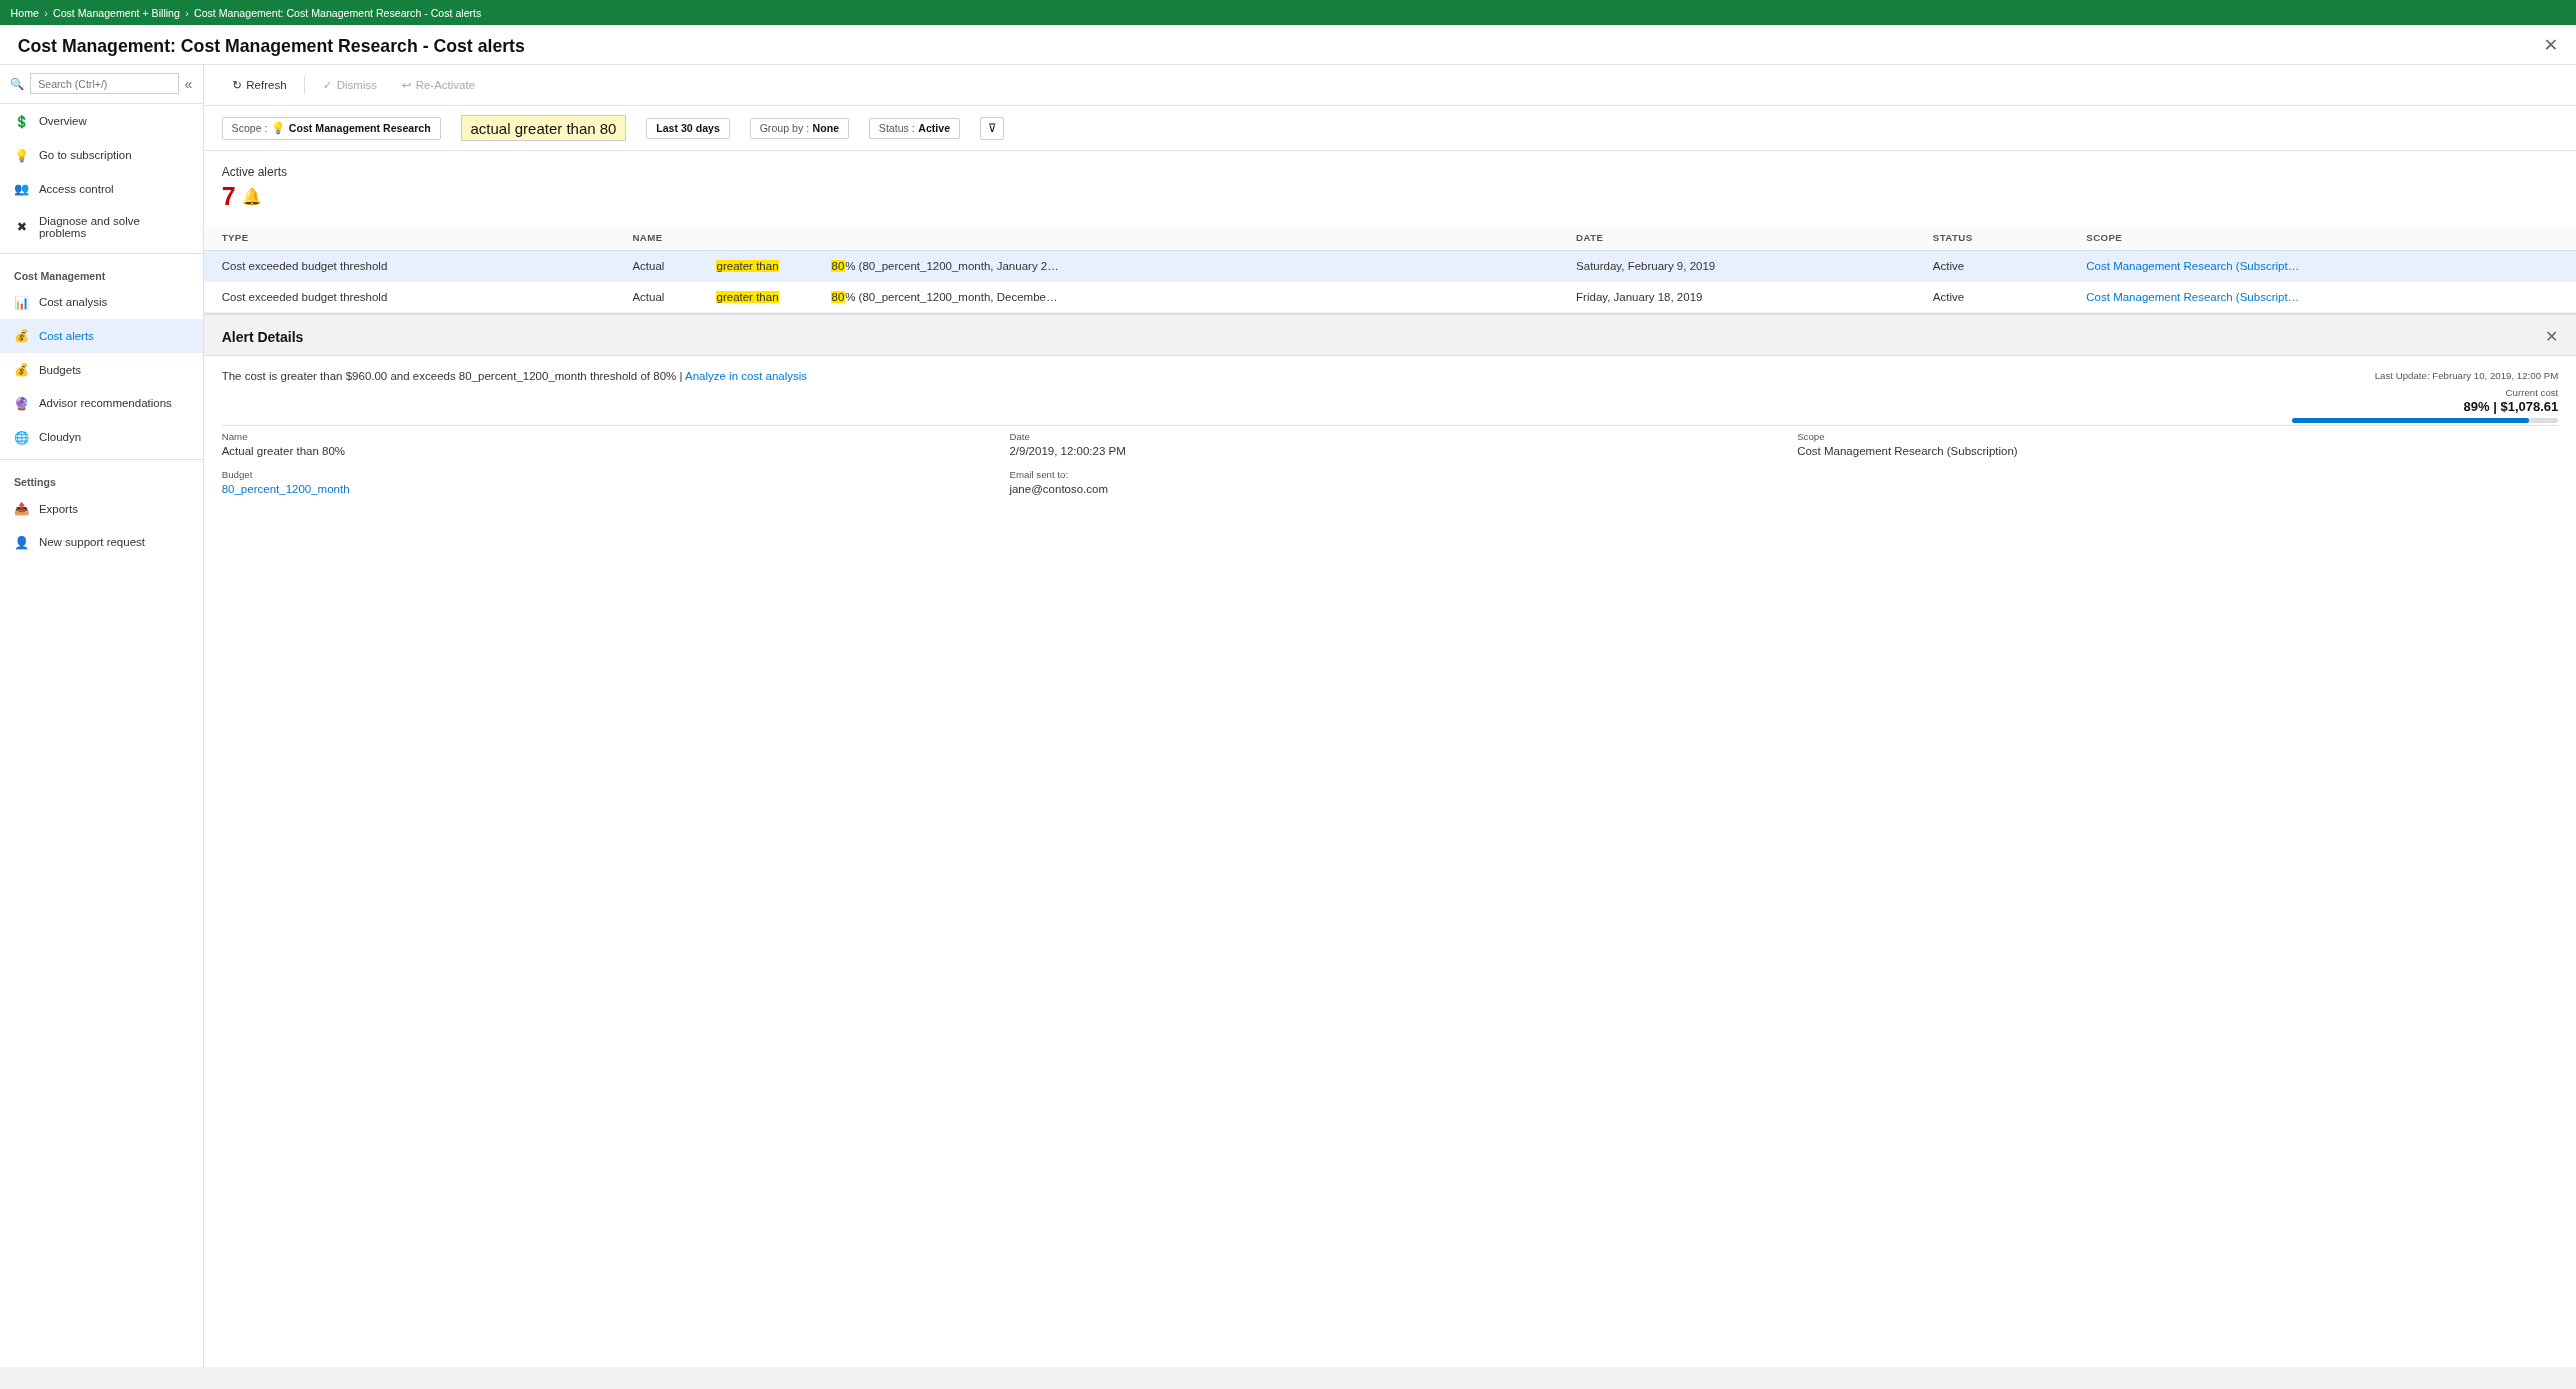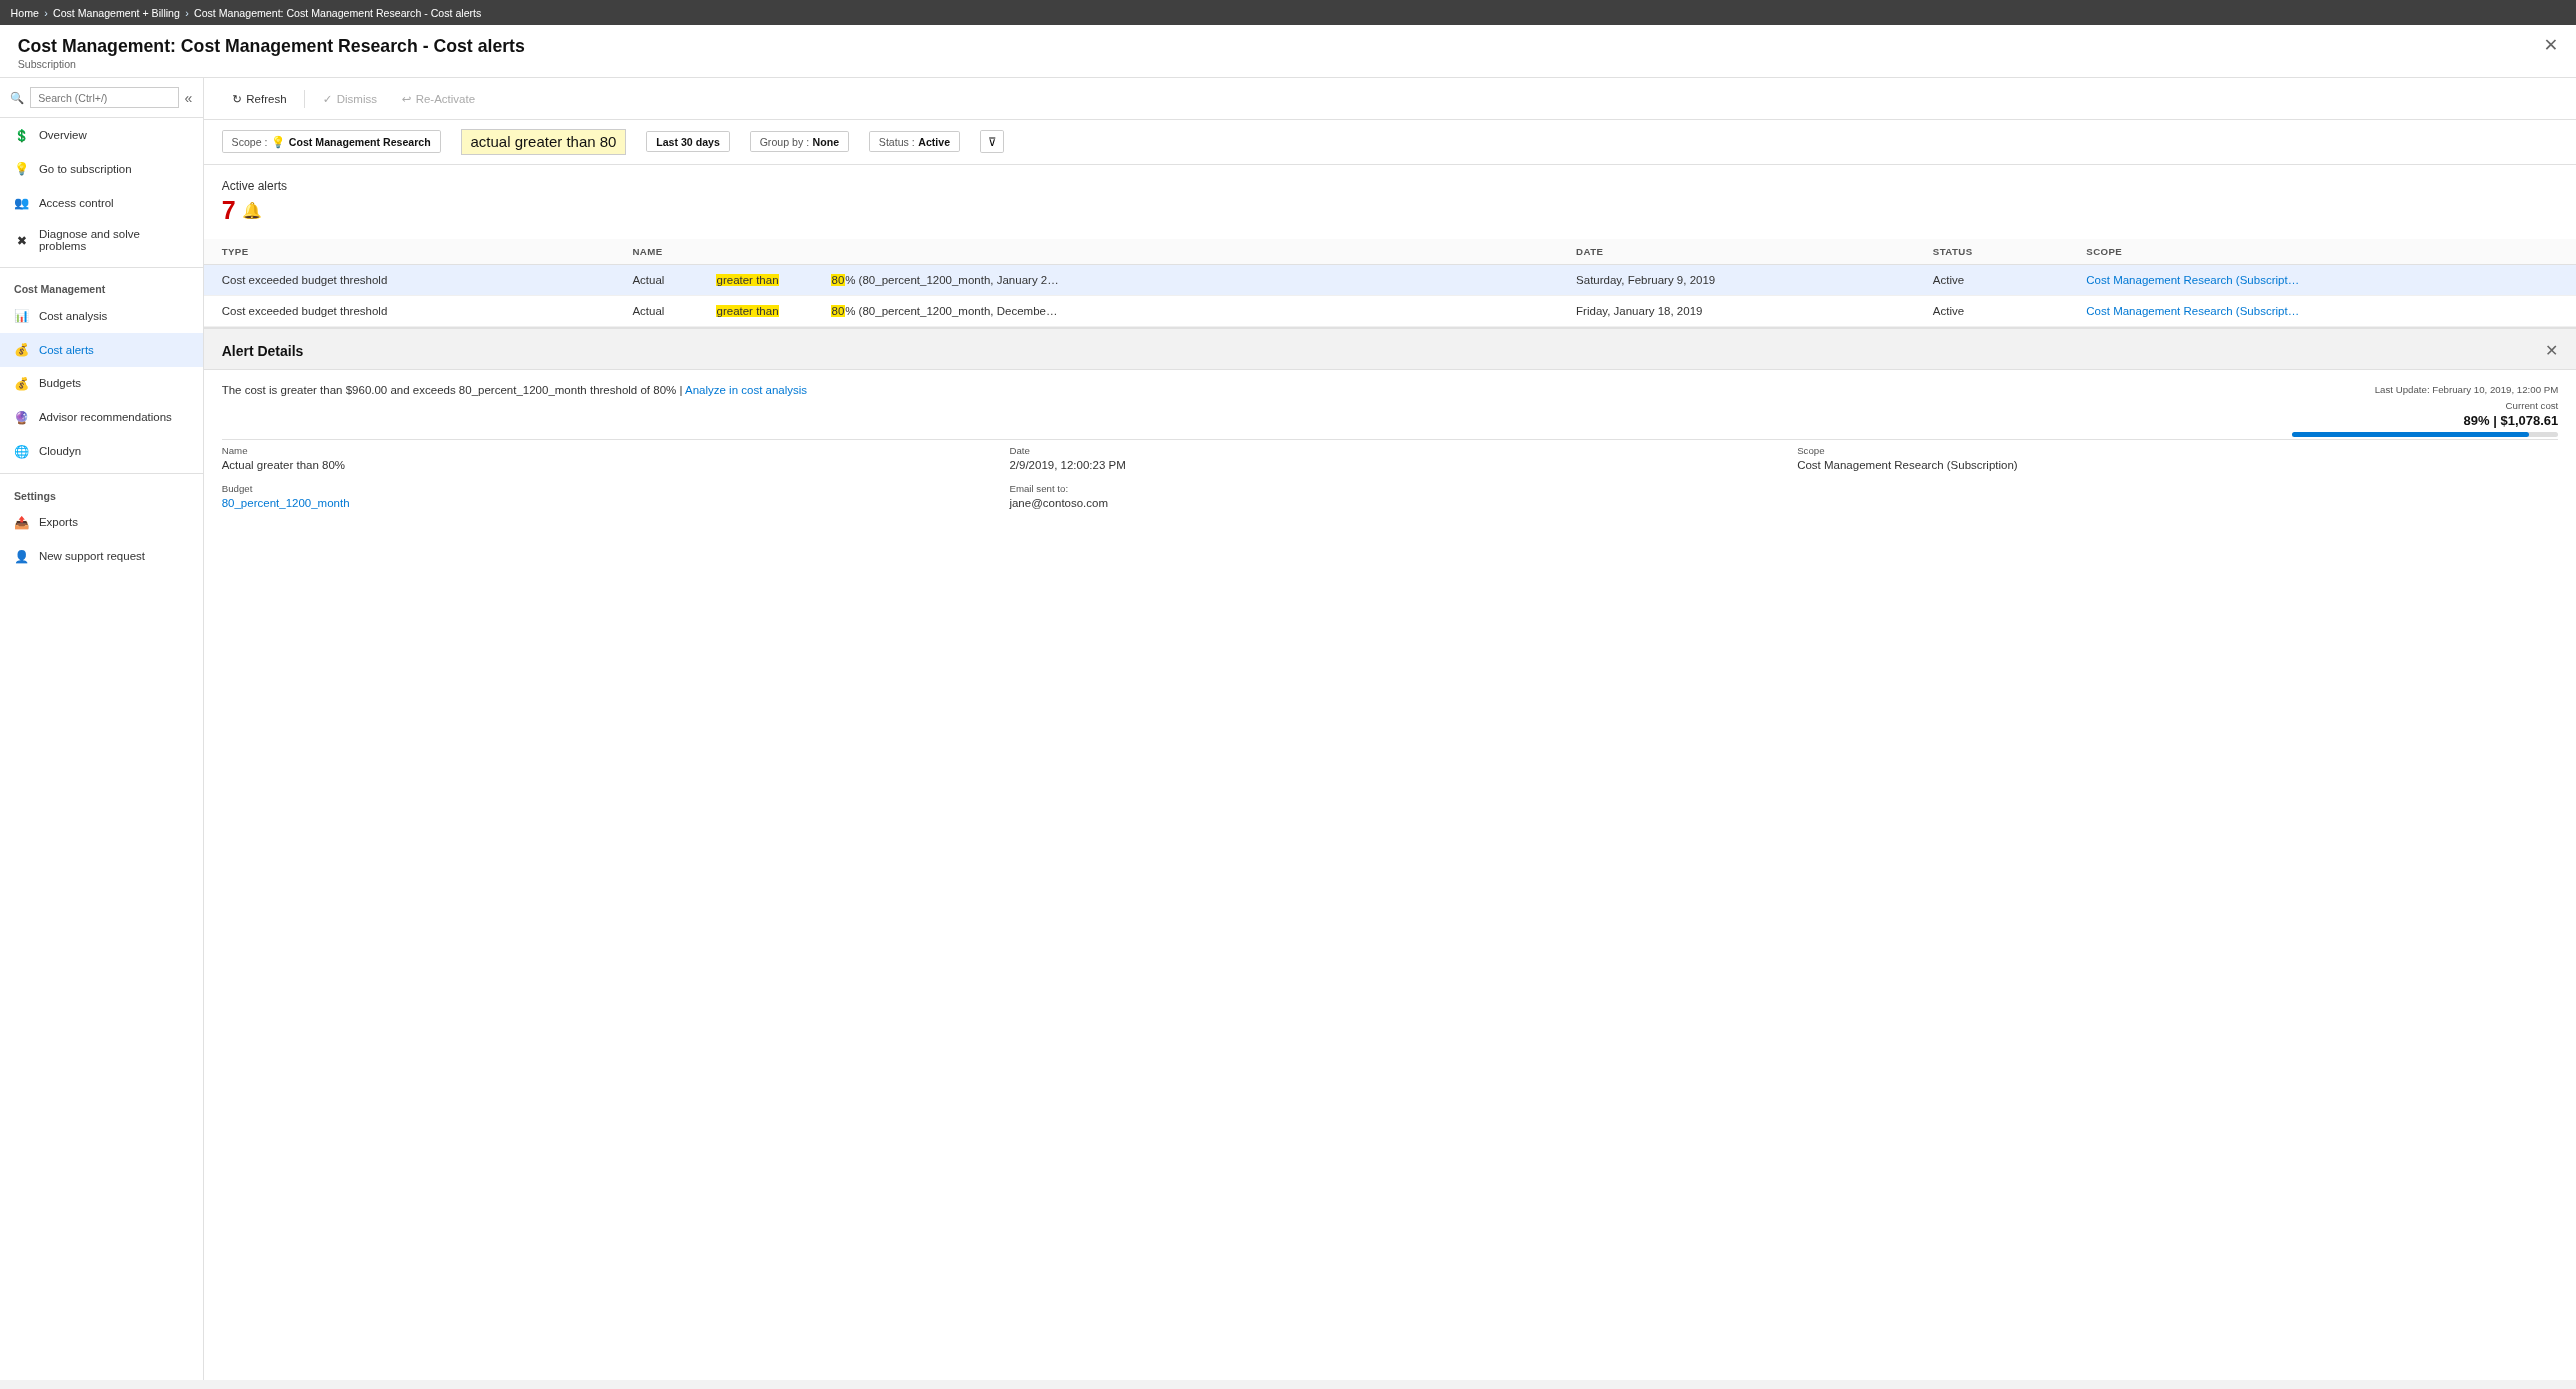--- a/index.html
+++ b/index.html
@@ -1,21 +1,21 @@
 <!DOCTYPE html>
 <html style="font-size:14px"><head>
   <meta charset="utf-8">
   <style>
     * { box-sizing: border-box; margin: 0; padding: 0; }
     body { font-family: 'Segoe UI', Arial, sans-serif; font-size: 11.5px; color: #333; background: #f2f2f2; height: 100vh; overflow: hidden; }
 
     
     .top-bar {
       height: 25px;
-      background: #404040;
+      background: #15803d;
       display: flex;
       align-items: center;
       padding: 0 10.6px;
       gap: 5.3px;
     }
     .top-bar a, .top-bar span {
       color: #fff;
       font-size: 10.6px;
       text-decoration: none;
       cursor: pointer;
@@ -281,21 +281,20 @@
 <div class="top-bar">
   <a>Home</a>
   <span class="sep">›</span>
   <a>Cost Management + Billing</a>
   <span class="sep">›</span>
   <span class="current">Cost Management: Cost Management Research - Cost alerts</span>
 </div>
 
 <div class="page-header">
   <div class="page-title">Cost Management: Cost Management Research - Cost alerts</div>
-  <div class="page-subtitle">Subscription</div>
   <button class="close-btn">✕</button>
 </div>
 
 <div class="layout">
 
   <div class="sidebar">
     <div class="sidebar-search">
       <span>🔍</span>
       <input type="text" placeholder="Search (Ctrl+/)" style="">
       <button class="sidebar-collapse">«</button>

